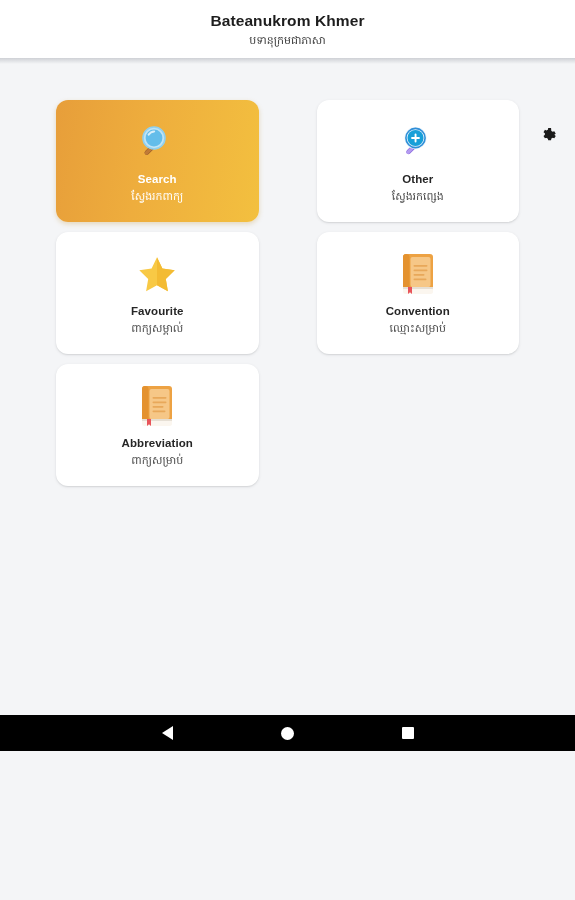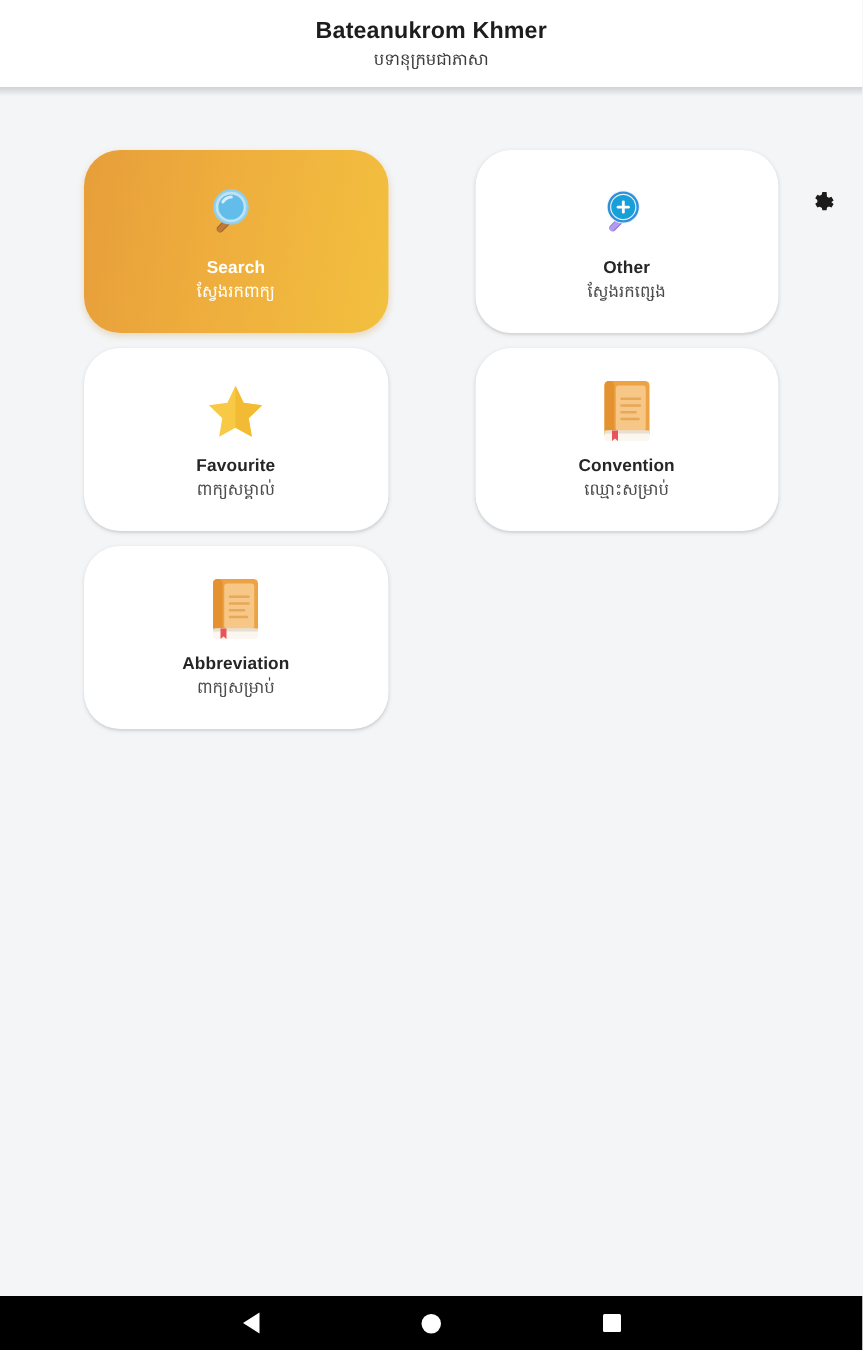--- a/index.html
+++ b/index.html
@@ -5,21 +5,21 @@
 <style>
   * { margin:0; padding:0; box-sizing:border-box; }
   html, body {
     width:575px; height:900px;
     font-family:"Liberation Sans", sans-serif;
     background:#f4f5f7;
     overflow:hidden;
   }
   .app {
     position:relative;
-    width:575px; height:900px;
+    width:575px; height:751px;
     display:flex; flex-direction:column;
     background:#f4f5f7;
   }
 
   
   .header {
     height:58px;
     background:#ffffff;
     display:flex; flex-direction:column;
     align-items:center; justify-content:center;
@@ -72,21 +72,21 @@
     padding:0 56px;
     display:grid;
     grid-template-columns:1fr 1fr;
     column-gap:58px;
     row-gap:10px;
   }
 
   .card {
     position:relative;
     height:122px;
-    border-radius:24px;
+    border-radius:12px;
     background:#ffffff;
     box-shadow:0 1px 3px rgba(60,64,72,.13), 0 1px 1px rgba(60,64,72,.07);
     display:flex; flex-direction:column;
     align-items:center; justify-content:center;
     cursor:pointer;
     overflow:hidden;
   }
   .card.highlight {
     background:linear-gradient(100deg,#e79e3a 0%, #eead3d 42%, #f3c03f 100%);
     box-shadow:0 2px 5px rgba(190,140,40,.28);
@@ -104,21 +104,20 @@
     font-weight:bold;
     color:#262626;
     line-height:15px;
     letter-spacing:.1px;
   }
   .card-sub {
     font-size:11px;
     color:#4a4a4a;
     line-height:16px;
     margin-top:1px;
-    font-family:Liberation Mono, monospace;
   }
   .card.highlight .card-title { color:#ffffff; }
   .card.highlight .card-sub   { color:#ffffff; }
 
   
   .navbar {
     flex:0 0 36px;
     height:36px;
     background:#000000;
     display:flex; align-items:center; justify-content:center;

